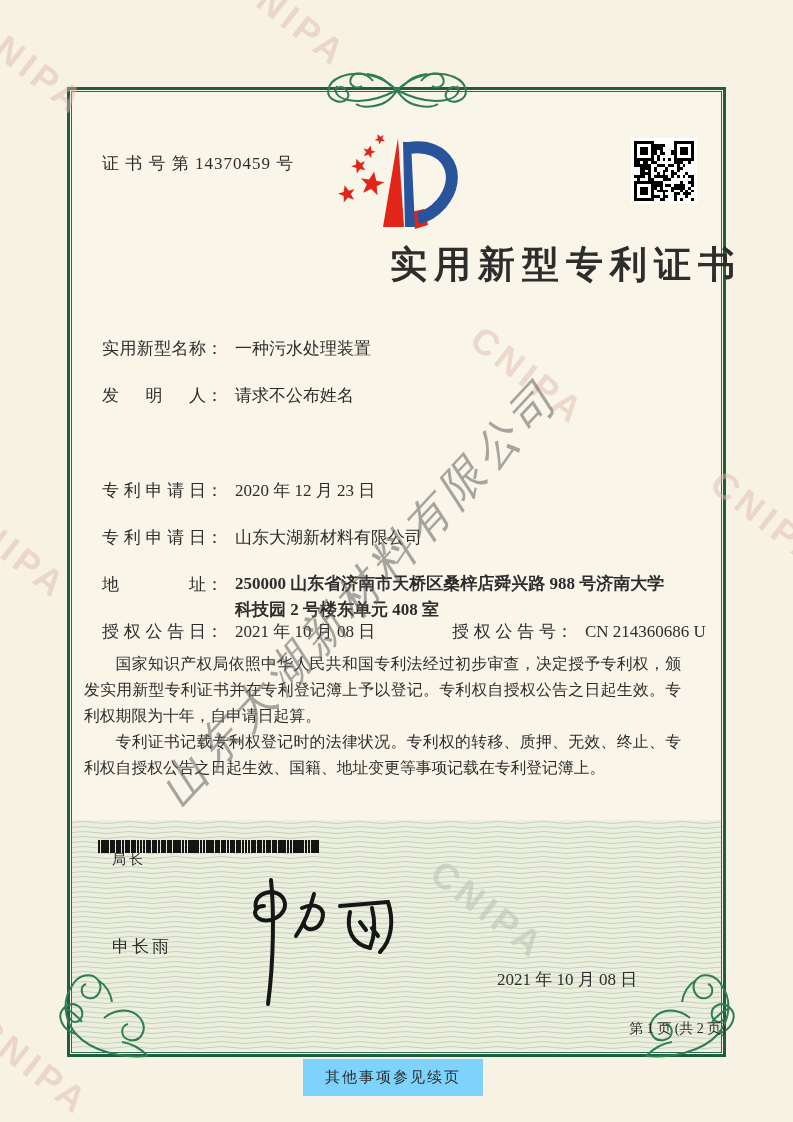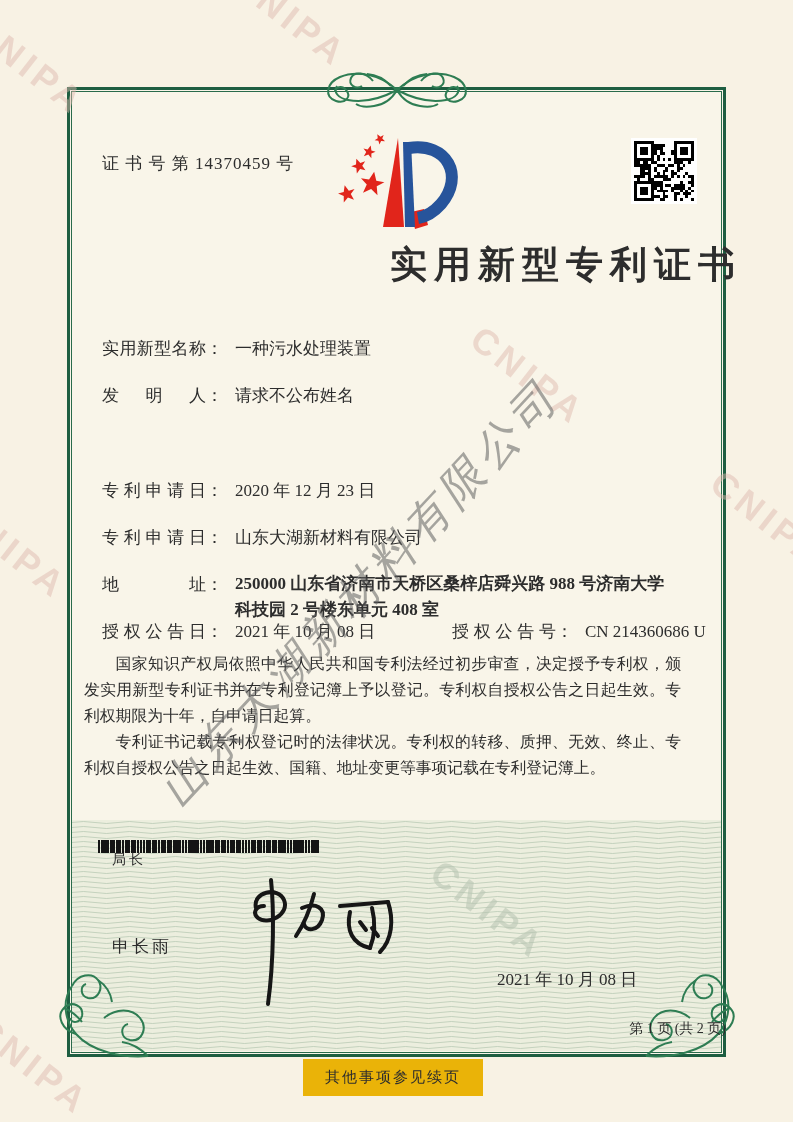--- a/index.html
+++ b/index.html
@@ -34,21 +34,21 @@
   .barcode{position:absolute;left:98px;top:840px;width:222px;height:13px;z-index:4;
     background-image:
       repeating-linear-gradient(90deg,#141414 0 2px,rgba(0,0,0,0) 2px 3px),
       repeating-linear-gradient(90deg,#141414 0 1px,rgba(0,0,0,0) 1px 5px),
       repeating-linear-gradient(90deg,#141414 0 2px,rgba(0,0,0,0) 2px 7px);}
   .director-label{position:absolute;left:112px;top:851px;font-size:14px;letter-spacing:3px;z-index:4;}
   .director-name{position:absolute;left:112px;top:935px;font-size:17px;letter-spacing:3px;z-index:4;}
   .sign-svg{position:absolute;left:222px;top:868px;z-index:5;}
   .grant-date{position:absolute;left:497px;top:968px;font-size:17px;z-index:4;}
   .page-info{position:absolute;left:67px;top:1020px;width:659px;text-align:right;font-size:14px;z-index:4;}
-  .cont-box{position:absolute;left:303px;top:1059px;width:180px;height:37px;background:#eab308;
+  .cont-box{position:absolute;left:303px;top:1059px;width:180px;height:37px;background:#7dd3fc;
     display:flex;align-items:center;justify-content:center;font-size:15px;letter-spacing:2px;z-index:4;}
   .wm{position:absolute;font-family:"Liberation Sans","DejaVu Sans",sans-serif;font-weight:bold;
     font-size:36px;letter-spacing:5px;color:rgba(221,184,173,0.48);
     transform:rotate(38deg);transform-origin:left top;z-index:6;pointer-events:none;white-space:nowrap;}
   .wm-green{color:rgba(183,195,176,0.55);}
   .wm-company{position:absolute;left:168px;top:768px;font-size:45px;letter-spacing:6px;
     color:rgba(96,96,96,0.55);transform:rotate(-47deg);transform-origin:0 50%;
     z-index:7;white-space:nowrap;font-style:italic;pointer-events:none;}
 </style>
 </head>

